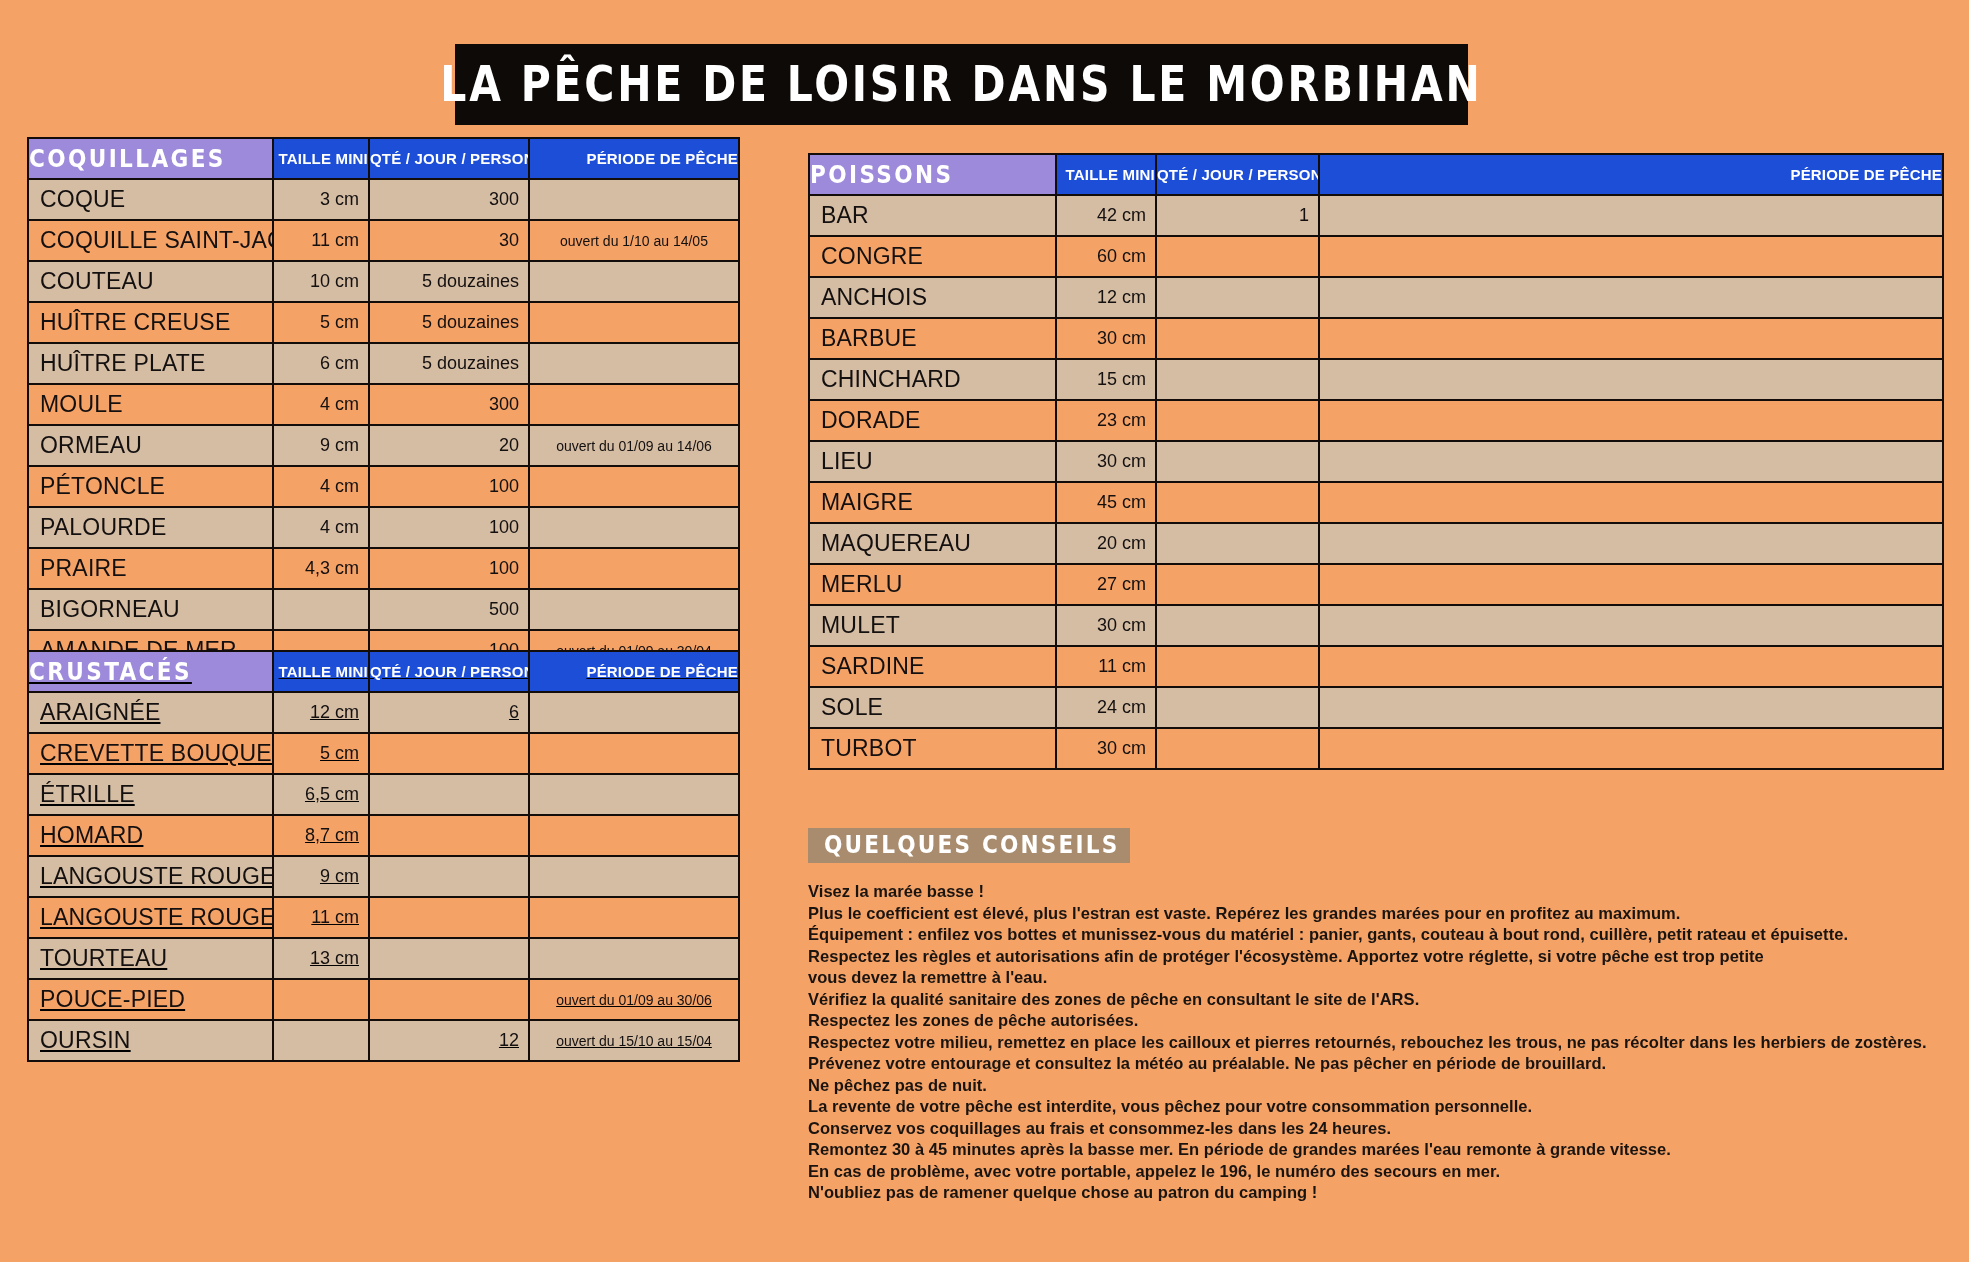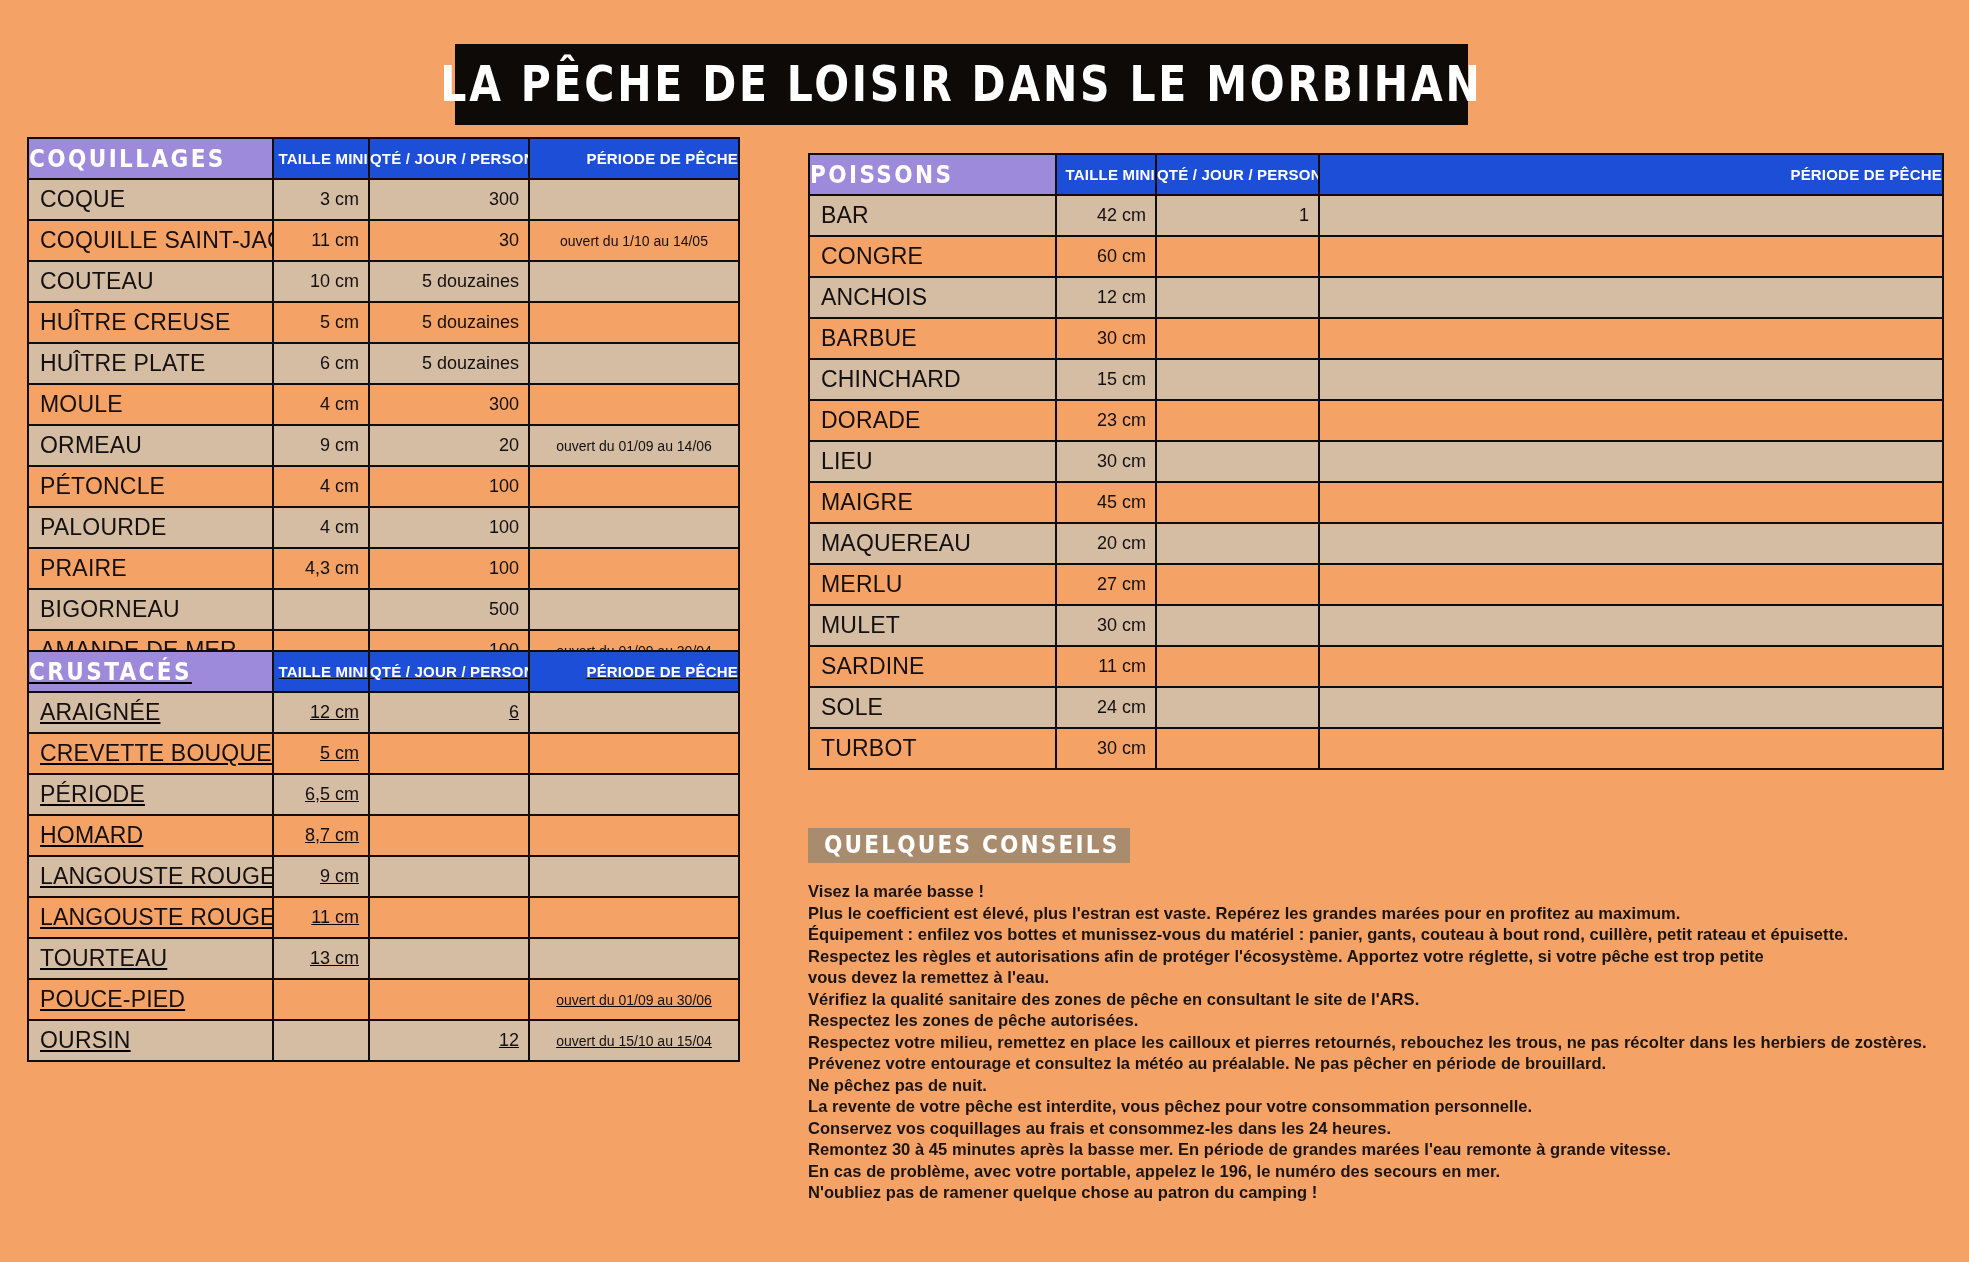--- a/index.html
+++ b/index.html
@@ -285,21 +285,21 @@
         <td class="c-qty">6</td>
         <td class="c-period"></td>
       </tr>
       <tr class="stripe-b">
         <td class="c-name">CREVETTE BOUQUET</td>
         <td class="c-size">5 cm</td>
         <td class="c-qty"></td>
         <td class="c-period"></td>
       </tr>
       <tr class="stripe-a">
-        <td class="c-name">PÉRIODE</td>
+        <td class="c-name">ÉTRILLE</td>
         <td class="c-size">6,5 cm</td>
         <td class="c-qty"></td>
         <td class="c-period"></td>
       </tr>
       <tr class="stripe-b">
         <td class="c-name">HOMARD</td>
         <td class="c-size">8,7 cm</td>
         <td class="c-qty"></td>
         <td class="c-period"></td>
       </tr>
@@ -439,21 +439,21 @@
     </tbody>
 </table>
 
 <div id="conseils-block">
   <div id="conseils-title">QUELQUES CONSEILS</div>
   <ul id="conseils-list">
       <li>Visez la marée basse !</li>
       <li>Plus le coefficient est élevé, plus l'estran est vaste. Repérez les grandes marées pour en profitez au maximum.</li>
       <li>Équipement : enfilez vos bottes et munissez-vous du matériel : panier, gants, couteau à bout rond, cuillère, petit rateau et épuisette.</li>
       <li>Respectez les règles et autorisations afin de protéger l'écosystème. Apportez votre réglette, si votre pêche est trop petite</li>
-      <li>vous devez la remettez à l'eau.</li>
+      <li>vous devez la remettre à l'eau.</li>
       <li>Vérifiez la qualité sanitaire des zones de pêche en consultant le site de l'ARS.</li>
       <li>Respectez les zones de pêche autorisées.</li>
       <li>Respectez votre milieu, remettez en place les cailloux et pierres retournés, rebouchez les trous, ne pas récolter dans les herbiers de zostères.</li>
       <li>Prévenez votre entourage et consultez la météo au préalable. Ne pas pêcher en période de brouillard.</li>
       <li>Ne pêchez pas de nuit.</li>
       <li>La revente de votre pêche est interdite, vous pêchez pour votre consommation personnelle.</li>
       <li>Conservez vos coquillages au frais et consommez-les dans les 24 heures.</li>
       <li>Remontez 30 à 45 minutes après la basse mer. En période de grandes marées l'eau remonte à grande vitesse.</li>
       <li>En cas de problème, avec votre portable, appelez le 196, le numéro des secours en mer.</li>
       <li>N'oubliez pas de ramener quelque chose au patron du camping !</li>

